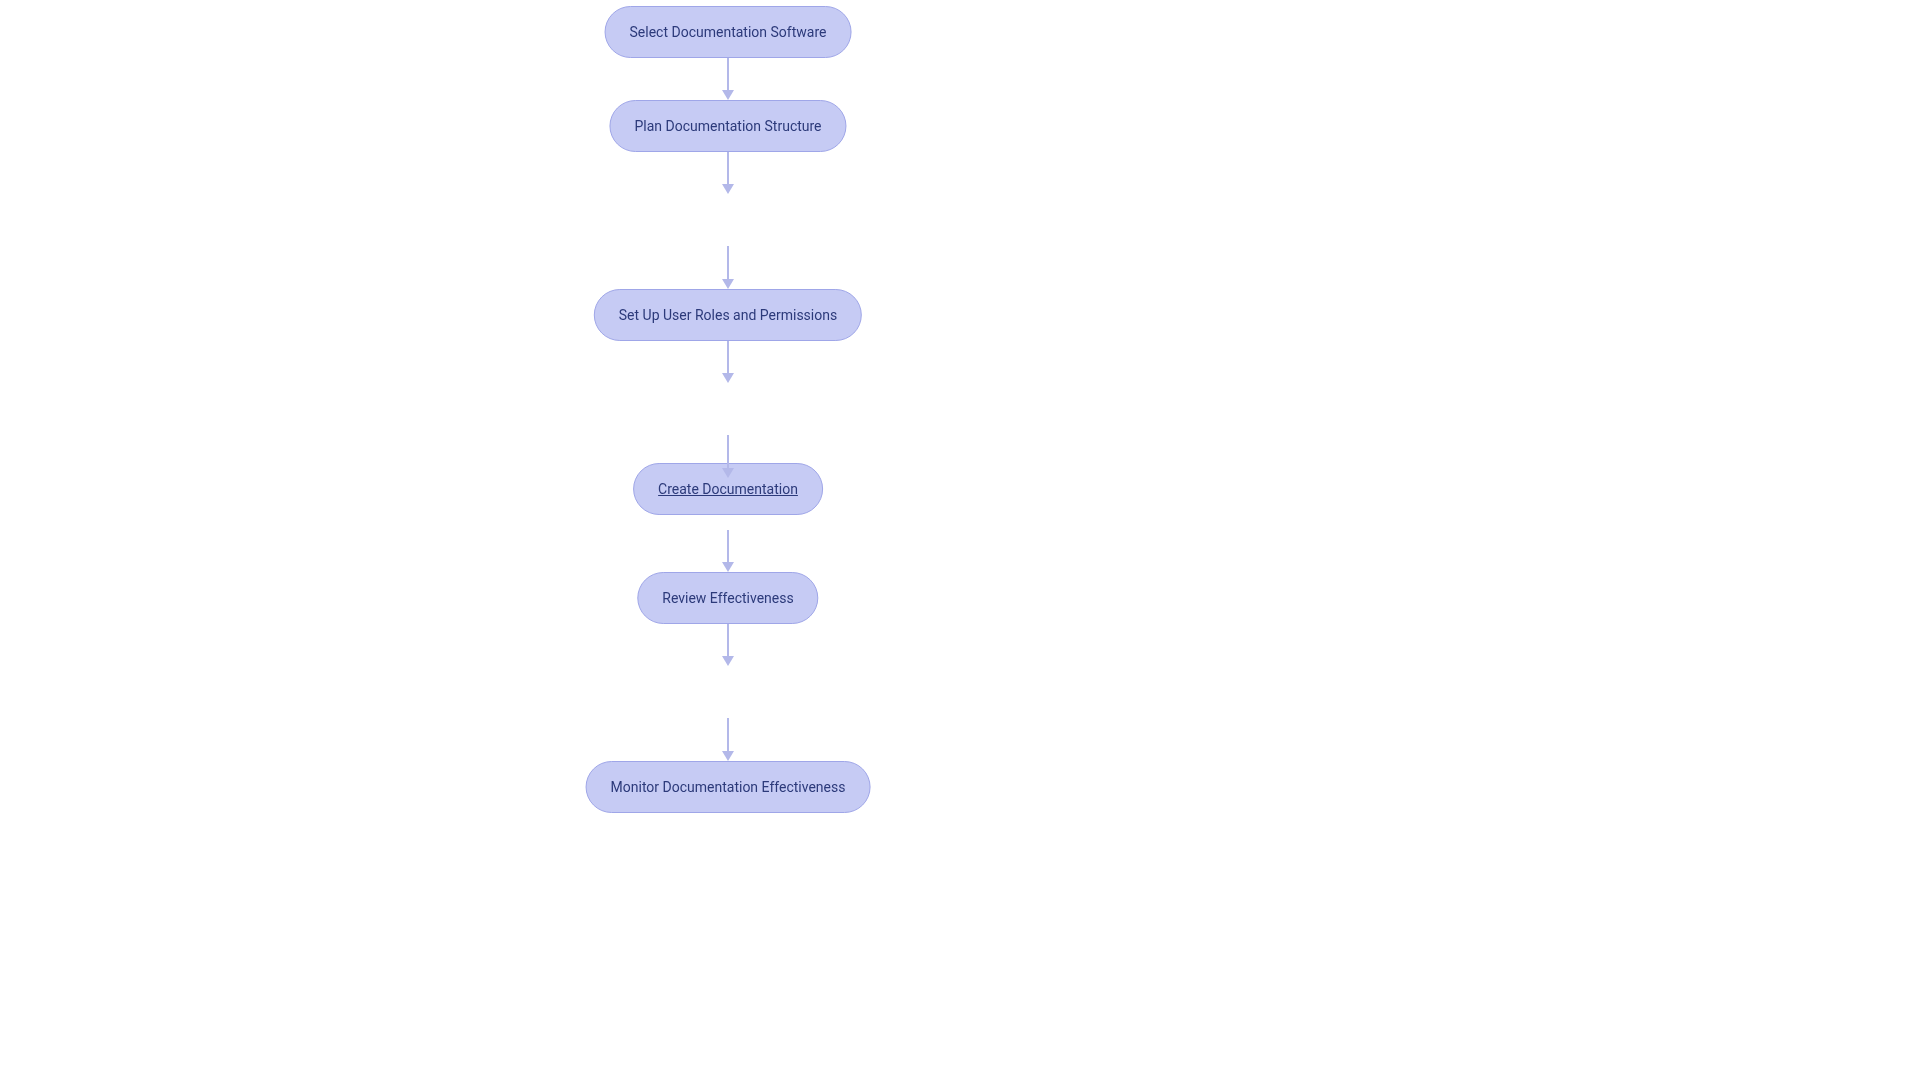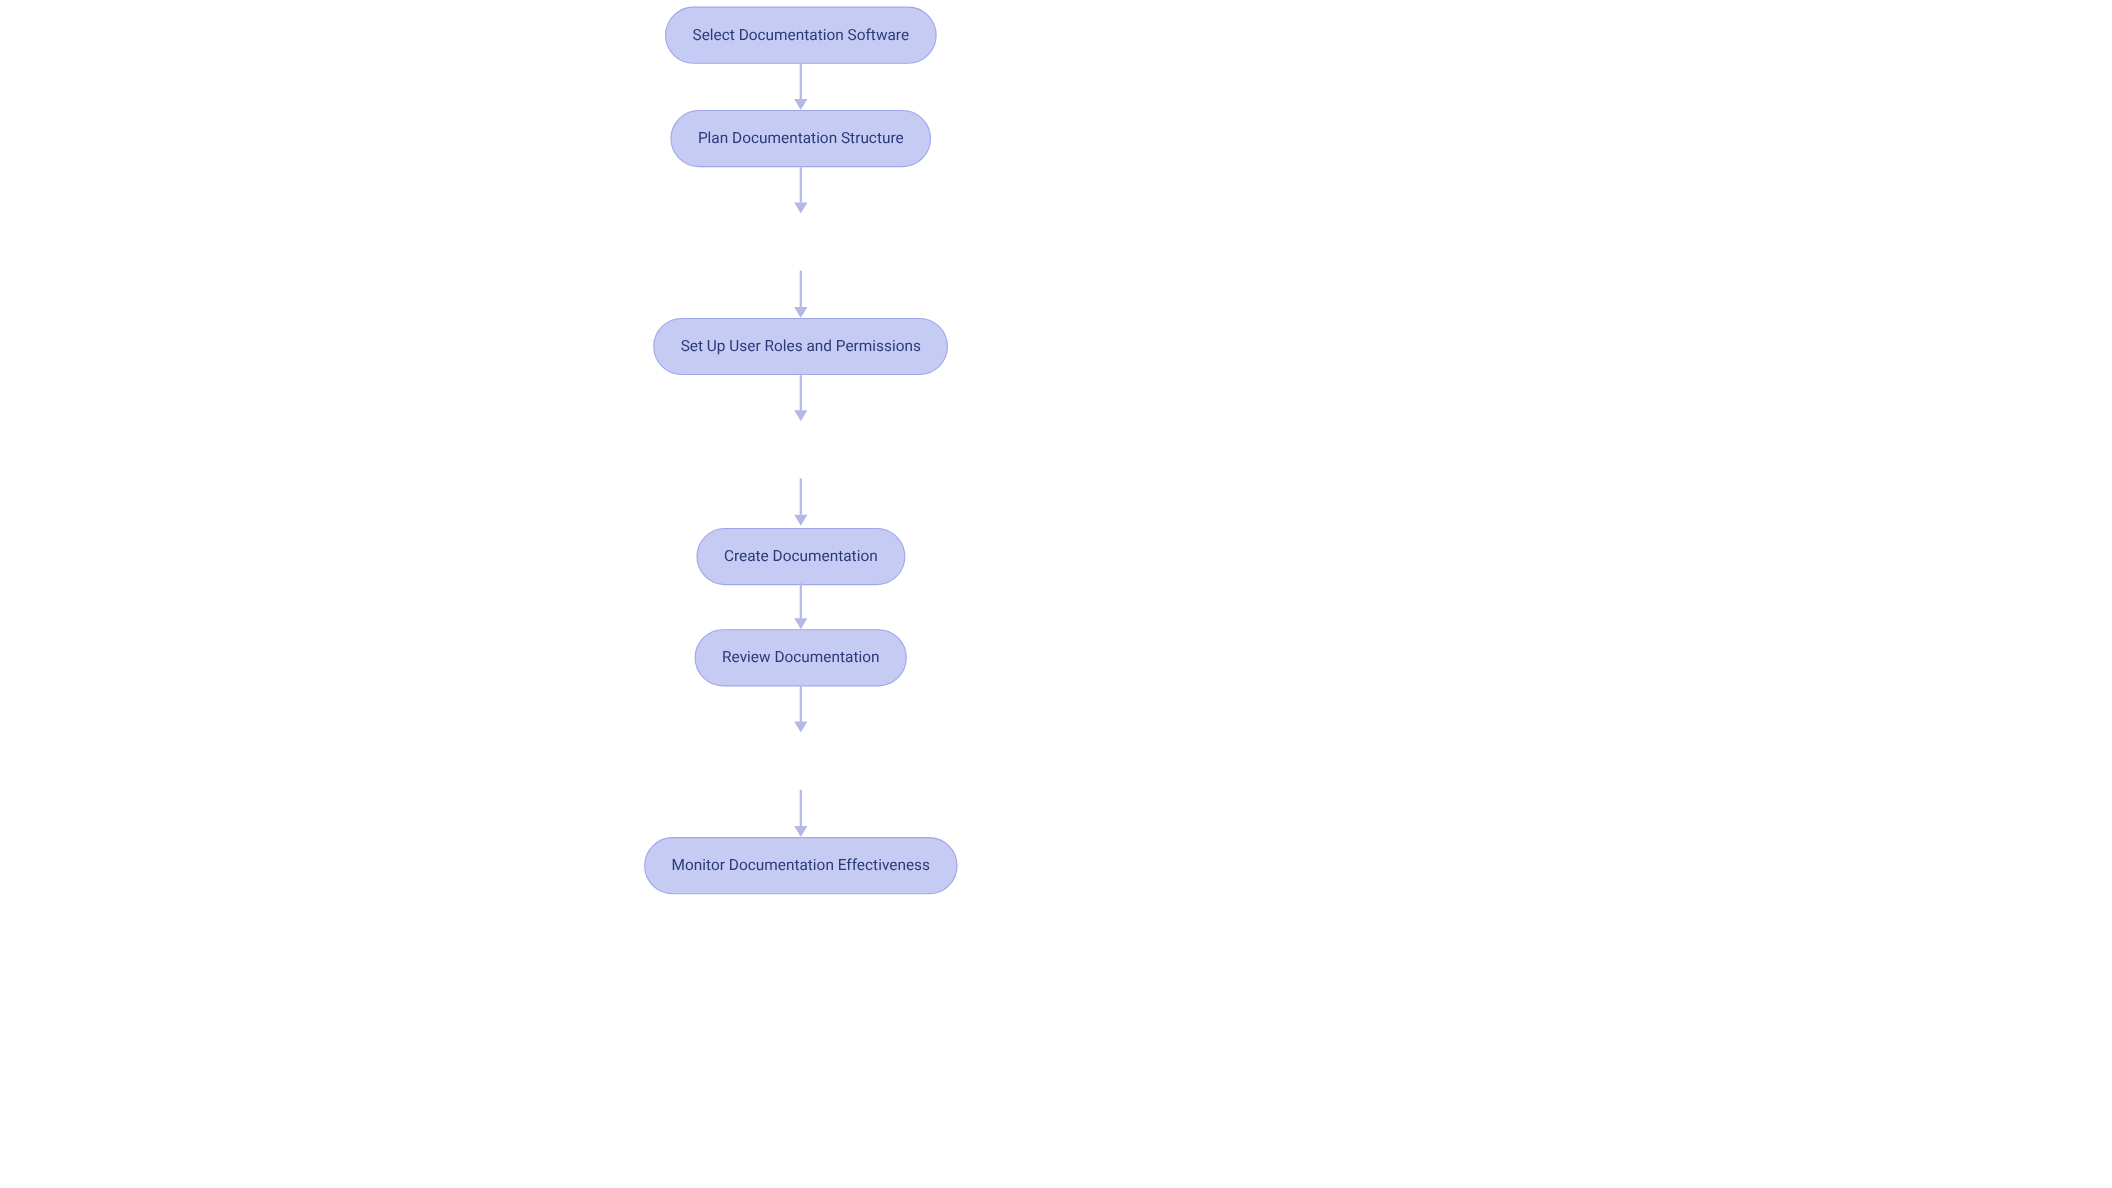--- a/index.html
+++ b/index.html
@@ -63,25 +63,25 @@
 
   <div class="node" style="left:728px; top:6px;">
     <span>Select Documentation Software</span>
   </div>
   <div class="node" style="left:728px; top:100px;text-align:right;">
     <span>Plan Documentation Structure</span>
   </div>
   <div class="node" style="left:728px; top:289px;">
     <span>Set Up User Roles and Permissions</span>
   </div>
-  <div class="node" style="left:728px; top:480px;">
+  <div class="node" style="left:728px; top:463px;text-decoration:underline;">
     <span>Create Documentation</span>
   </div>
   <div class="node" style="left:728px; top:572px;">
-    <span>Review Documentation</span>
+    <span>Review Effectiveness</span>
   </div>
   <div class="node" style="left:728px; top:761px;">
     <span>Monitor Documentation Effectiveness</span>
   </div>
 
   <div class="arrow" style="left:728px; top:58px; height:42px;">
     <div class="arrow-line" style="height:32px;"></div>
     <div class="arrow-head" style="top:32px;"></div>
   </div>
   <div class="arrow" style="left:728px; top:152px; height:42px;">

